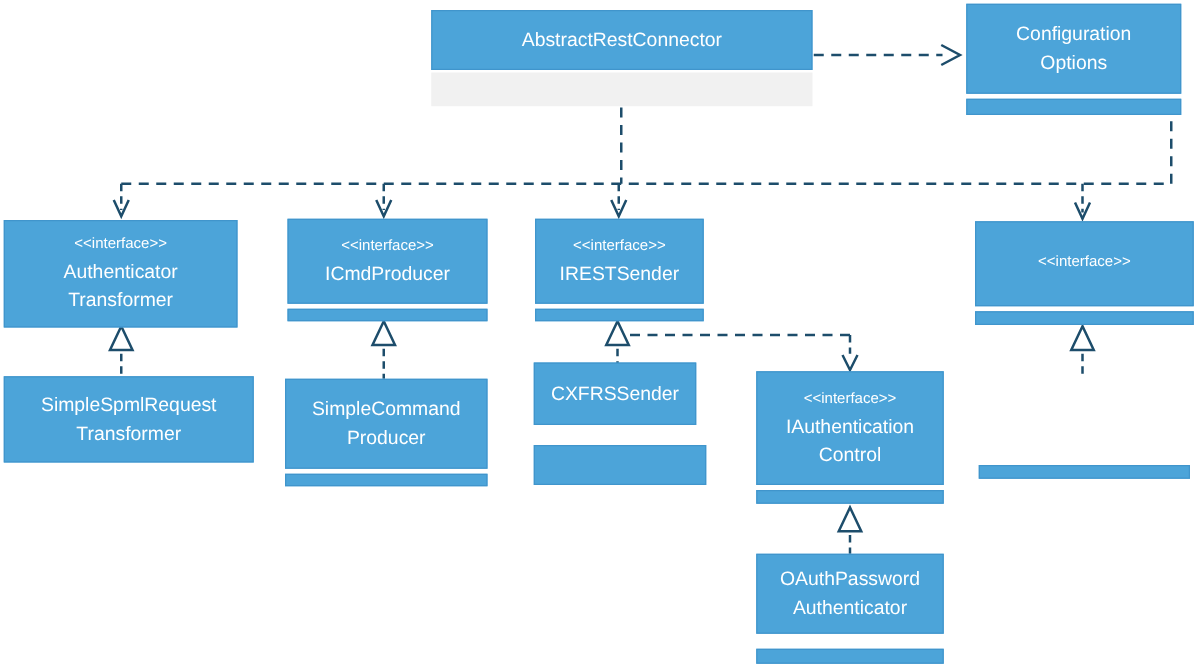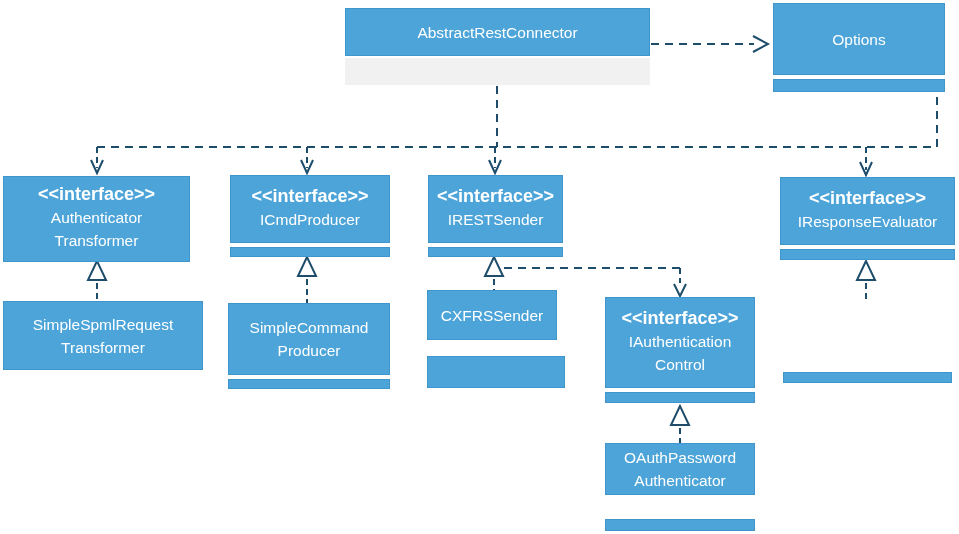--- a/index.html
+++ b/index.html
@@ -28,21 +28,21 @@
     background: var(--node-fill, #4CA4D9);
     border: 1px solid var(--node-border, #4095CC);
     box-sizing: border-box;
   }
   .body-compartment {
     position: absolute;
     background: var(--attr-fill, #F1F1F1);
     box-sizing: border-box;
   }
   .name { font-size: 15.5px; line-height: 23px; display: block; }
-  .stereotype { font-size: 18px; line-height: 16px; display: block; margin-bottom: 4px; font-weight: bold; }
+  .stereotype { font-size: 12px; line-height: 16px; display: block; margin-bottom: 4px; }
   svg.connectors { position: absolute; left: 0; top: 0; pointer-events: none; }
   .dash  { stroke: var(--connector, #1D4D6B); stroke-width: 2; fill: none; stroke-dasharray: 8 6; }
   .dash2 { stroke: var(--connector, #1D4D6B); stroke-width: 2; fill: none; stroke-dasharray: 6 4; }
   .open  { stroke: var(--connector, #1D4D6B); stroke-width: 2; fill: none; }
   .tri   { stroke: var(--connector, #1D4D6B); stroke-width: 2; fill: #ffffff; }
   .reddash { stroke: var(--red-dash, #A53B39); stroke-width: 3; fill: none; stroke-dasharray: 4 3; }
 
   
   #n-arc        { left: 345px; top: 8px;   width: 305px; height: 48px; }
   #n-arc-body   { left: 345px; top: 58px;  width: 305px; height: 27px; }
@@ -57,21 +57,21 @@
   #n-ireval-strip { left: 780px; top: 249px; width: 175px; height: 11px; }
   #n-sspml      { left: 3px;   top: 301px; width: 200px; height: 69px; }
   #n-scmd       { left: 228px; top: 303px; width: 162px; height: 72px; }
   #n-scmd-strip { left: 228px; top: 379px; width: 162px; height: 10px; }
   #n-cxfrs      { left: 427px; top: 290px; width: 130px; height: 50px; }
   #n-cxfrs-comp { left: 427px; top: 356px; width: 138px; height: 32px; background: var(--node-fill, #4CA4D9); }
   #n-iauth      { left: 605px; top: 297px; width: 150px; height: 91px; }
   #n-iauth-strip{ left: 605px; top: 392px; width: 150px; height: 11px; }
   #n-basic      { left: 783px; top: 300px; width: 169px; height: 68px; }
   #n-basic-strip{ left: 783px; top: 372px; width: 169px; height: 11px; }
-  #n-oauth      { left: 605px; top: 443px; width: 150px; height: 52px; text-align: right; }
+  #n-oauth      { left: 605px; top: 443px; width: 150px; height: 64px; text-align: right; }
   #n-oauth-strip{ left: 605px; top: 519px; width: 150px; height: 12px; }
 </style>
 </head>
 <body>
 
 <div class="stage">
 
   <svg class="connectors" width="959" height="534" viewBox="0 0 959 534">
 
     <g>
@@ -126,20 +126,21 @@
 
     <line class="reddash" x1="778" y1="85" x2="940" y2="85"></line>
   </svg>
 
   <div class="node" id="n-arc">
     <span class="name">AbstractRestConnector</span>
   </div>
   <div class="body-compartment" id="n-arc-body"></div>
 
   <div class="node" id="n-config">
+    <span class="name">Configuration</span>
     <span class="name">Options</span>
   </div>
   <div class="strip" id="n-config-strip"></div>
 
   <div class="node" id="n-ispml">
     <span class="stereotype">&lt;&lt;interface&gt;&gt;</span>
     <span class="name">Authenticator</span>
     <span class="name">Transformer</span>
   </div>
 
@@ -150,21 +151,20 @@
   <div class="strip" id="n-icmd-strip"></div>
 
   <div class="node" id="n-irest">
     <span class="stereotype">&lt;&lt;interface&gt;&gt;</span>
     <span class="name">IRESTSender</span>
   </div>
   <div class="strip" id="n-irest-strip"></div>
 
   <div class="node" id="n-ireval">
     <span class="stereotype">&lt;&lt;interface&gt;&gt;</span>
-    <span class="name">IResponseEvaluator</span>
   </div>
   <div class="strip" id="n-ireval-strip"></div>
 
   <div class="node" id="n-sspml">
     <span class="name">SimpleSpmlRequest</span>
     <span class="name">Transformer</span>
   </div>
 
   <div class="node" id="n-scmd">
     <span class="name">SimpleCommand</span>

